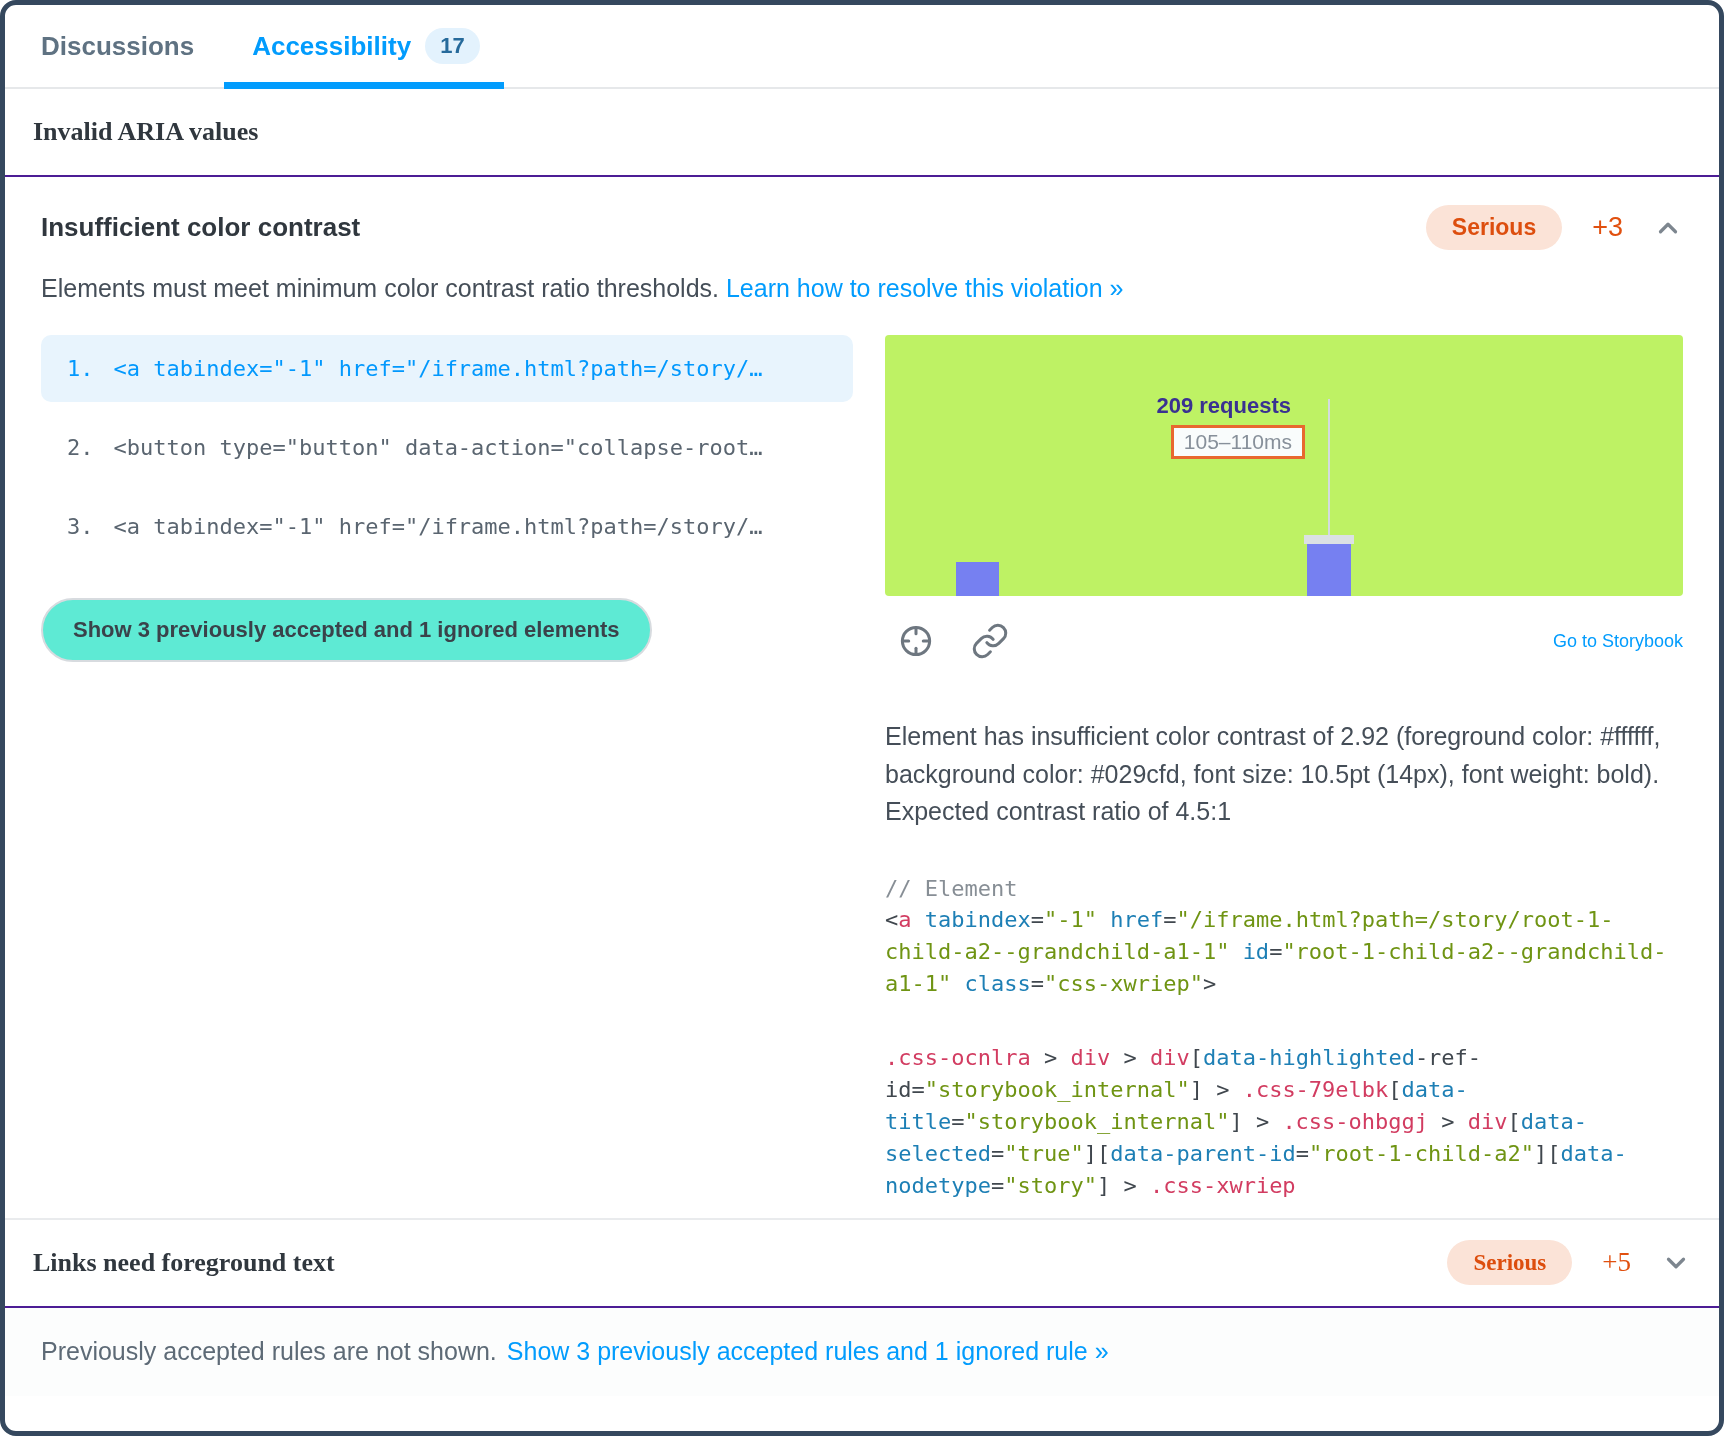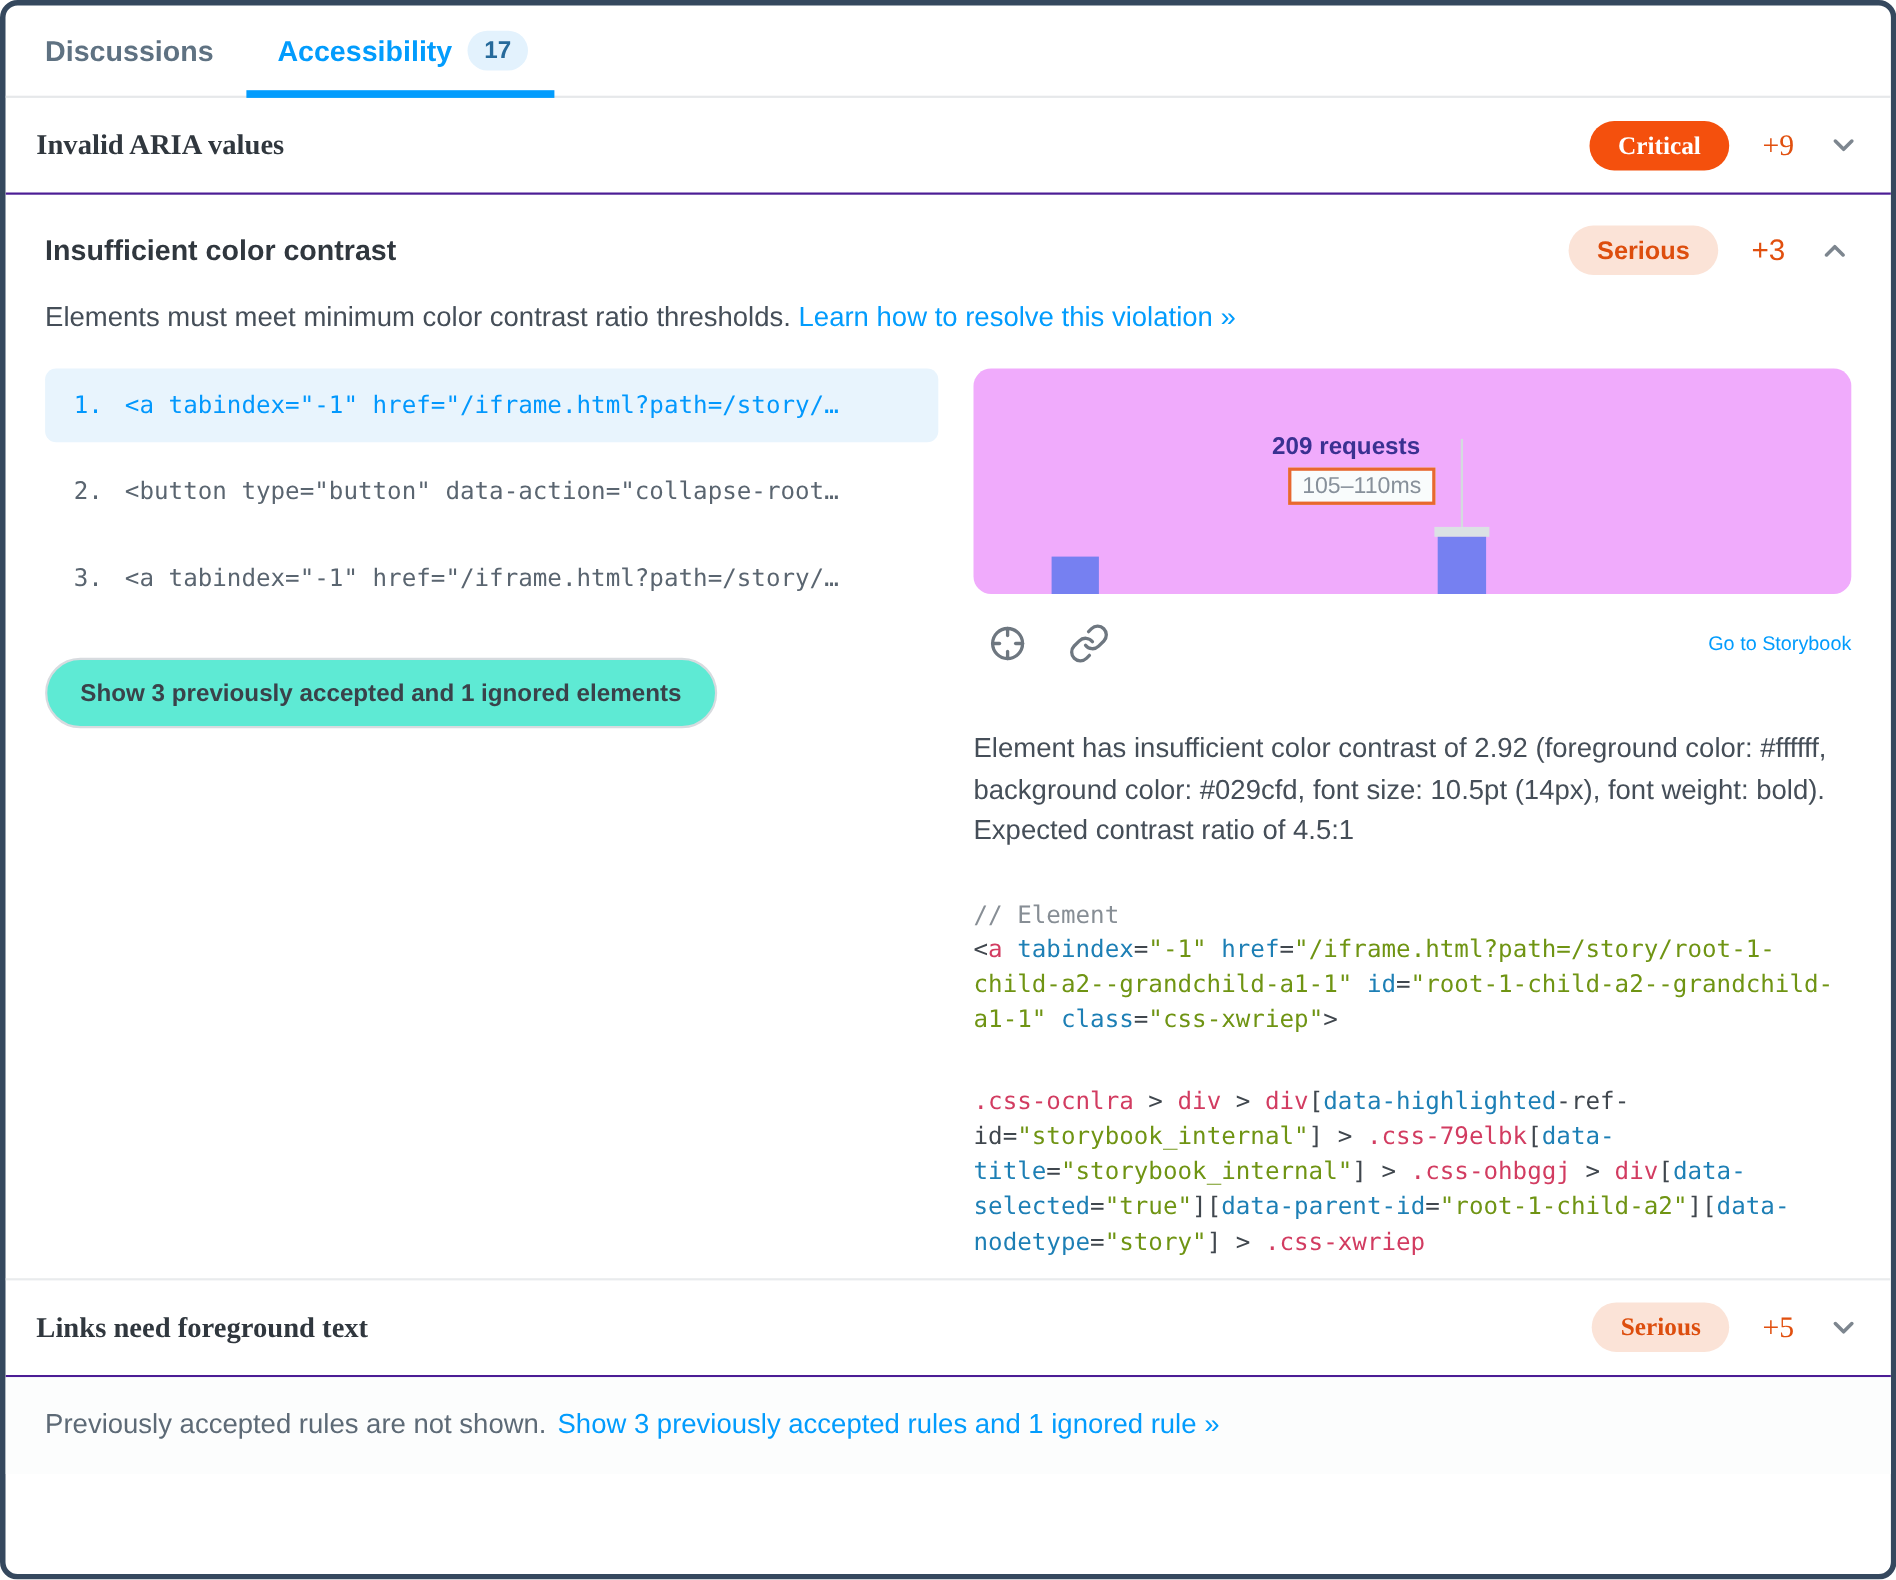--- a/index.html
+++ b/index.html
@@ -33,21 +33,21 @@
   .col-left{width:812px;flex:0 0 812px;}
   .col-right{flex:1;min-width:0;}
   
   .elem-row{display:flex;gap:20px;font-family:"DejaVu Sans Mono",monospace;font-size:22px;color:#5a6570;
     padding:21px 26px;border-radius:10px;white-space:nowrap;overflow:hidden;margin-bottom:12px;cursor:pointer;}
   .elem-row.selected{background:#e8f4fd;color:#0298fd;}
   .elem-code{overflow:hidden;white-space:nowrap;}
   .show-btn{display:inline-block;margin-top:26px;border:2px solid #d7dbdf;border-radius:32px;background:#5eead4;
     padding:17px 30px;font-size:22px;font-weight:600;color:#3a424a;font-family:"Liberation Sans",sans-serif;cursor:pointer;}
   
-  .preview-card{position:relative;background:#f0abfc;border-radius:16px;height:205px;overflow:hidden;}
+  .preview-card{position:relative;background:#bef264;border-radius:4px;height:261px;overflow:hidden;}
   .bar{position:absolute;bottom:0;background:#7680f1;}
   .bar-left{left:71px;width:43px;height:34px;}
   .bar-right{left:422px;width:44px;height:52px;}
   .bar-cap{position:absolute;left:419px;width:50px;height:9px;bottom:52px;background:#dbe1e4;}
   .vline{position:absolute;left:443px;top:64px;height:156px;width:2px;background:#d3dbde;}
   .tooltip-group{position:absolute;top:58px;right:378px;display:flex;flex-direction:column;align-items:flex-end;}
   .tooltip-title{font-size:22px;font-weight:700;color:#3a3191;white-space:nowrap;padding-right:14px;}
   .tooltip-value{margin-top:6px;border:3px solid #e8682f;background:#f9fcfc;color:#87909a;
     font-size:21px;padding:2px 10px;white-space:nowrap;}
   .preview-actions{display:flex;align-items:center;gap:36px;margin-top:26px;padding-left:12px;}
@@ -77,29 +77,20 @@
       <span>Discussions</span>
     </div>
     <div class="tab active">
       <span>Accessibility</span>
       <span class="tab-count">17</span>
     </div>
   </div>
 
   <div class="rule-row">
     <span class="rule-title">Invalid ARIA values</span>
-    <span class="rule-right">
-      <span class="pill critical">Critical</span>
-      <span class="extra">+9</span>
-      <span class="chev">
-        <svg viewBox="0 0 24 24" width="30" height="30">
-            <polyline points="6,9 12,15 18,9"></polyline>
-          </svg>
-      </span>
-    </span>
   </div>
 
   <div class="section">
     <div class="section-head">
       <span class="rule-title">Insufficient color contrast</span>
       <span class="rule-right">
         <span class="pill serious">Serious</span>
         <span class="extra">+3</span>
         <span class="chev">
           <svg viewBox="0 0 24 24" width="30" height="30">

